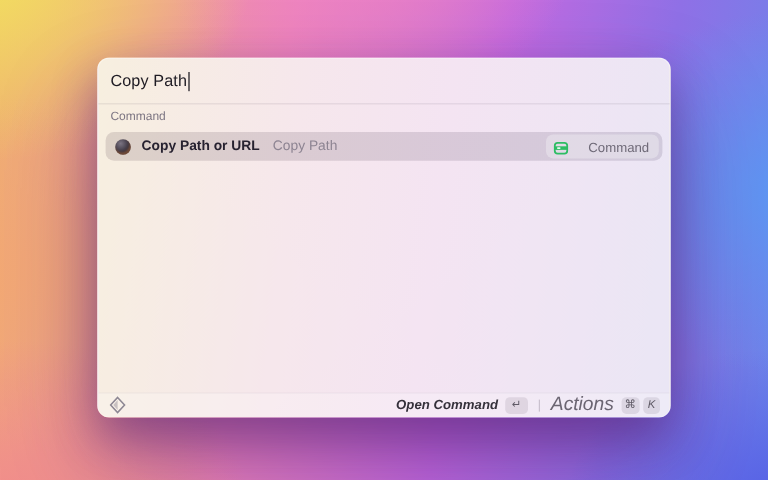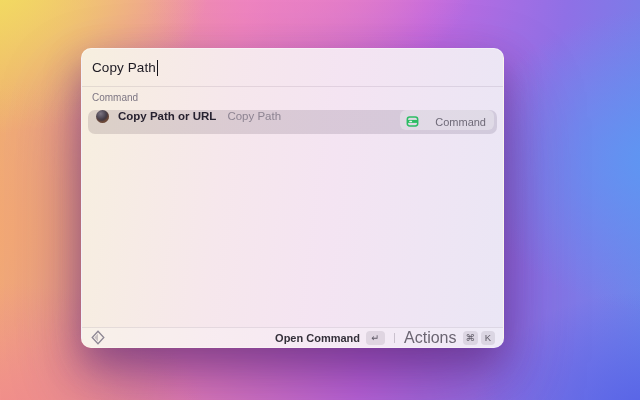--- a/index.html
+++ b/index.html
@@ -12,21 +12,21 @@
       radial-gradient(58% 64% at -3% -6%, rgba(242,225,95,1) 0%, rgba(242,225,95,0) 62%),
       radial-gradient(45% 55% at 48% -10%, rgba(238,130,196,0.85) 0%, rgba(238,130,196,0) 60%),
       radial-gradient(50% 52% at 1% 103%, rgba(242,140,140,0.95) 0%, rgba(242,140,140,0) 62%),
       radial-gradient(46% 58% at 103% 40%, rgba(92,152,243,0.95) 0%, rgba(92,152,243,0) 65%),
       radial-gradient(42% 48% at 101% 104%, rgba(86,94,230,0.92) 0%, rgba(86,94,230,0) 65%),
       radial-gradient(52% 62% at -2% 58%, rgba(243,168,116,0.9) 0%, rgba(243,168,116,0) 62%),
       linear-gradient(100deg, #f0b26e 0%, #ee85bb 35%, #c36ae0 60%, #8f70e6 80%, #6a86ea 100%);
   }
 
   .window {
-    position:absolute; left:81px; top:48px; width:423px; height:300px;
+    position:absolute; left:81px; top:48px; width:478px; height:300px;
     border-radius:10px;
     background: linear-gradient(97deg, #f7efdf 0%, #f6e7ec 34%, #f4e4f2 58%, #eae6f5 100%);
     box-shadow: 0 16px 36px rgba(82,32,110,0.45), 0 42px 80px rgba(80,30,115,0.40);
     border:1px solid rgba(255,255,255,0.40);
     display:flex; flex-direction:column;
   }
 
   .search {
     height:37px; flex:0 0 37px;
     display:flex; align-items:center;
@@ -39,21 +39,21 @@
   .divider { height:1px; flex:0 0 1px; background:rgba(60,40,70,0.10); margin:0; }
 
   .content { flex:1 1 auto; padding:4px 6px 0 6px; }
 
   .results-label {
     font-size:10px; color:#7d7683; padding:1px 4px 0 4px; line-height:11px;
   }
 
   .row {
     margin-top:7px; height:24px; border-radius:7px;
-    display:flex; 
+    display:flex; align-items:center;
     padding:0 3px 0 8px;
     background: linear-gradient(90deg, rgba(112,92,98,0.20), rgba(104,92,124,0.20));
     cursor:default;
   }
   .app-icon {
     width:13px; height:13px; border-radius:50%; flex:0 0 13px;
     background: radial-gradient(circle at 35% 28%, #7b7482 0%, #3a3440 55%, #211c28 100%);
     box-shadow: inset -1px -2px 2px rgba(195,115,55,0.45);
     margin-right:9px;
   }
@@ -67,20 +67,21 @@
   }
   .row-accessory .acc-label { font-size:11px; color:#6f6a78; }
 
   .footer {
     flex:0 0 20px; height:20px;
     border-top:1px solid rgba(60,40,70,0.10);
     background:rgba(255,255,255,0.22);
     border-radius:0 0 10px 10px;
     display:flex; align-items:center;
     padding:0 8px 0 9px;
+    font-style:italic;
   }
   .footer-right { margin-left:auto; display:flex; align-items:center; }
   .footer-btn { display:flex; align-items:center; cursor:pointer; }
   .f-primary { font-size:11px; font-weight:700; color:#34303a; }
   .f-secondary { font-size:16px; color:#6b6572; }
   .keycap {
     display:inline-flex; align-items:center; justify-content:center;
     height:14px; min-width:14px; padding:0 3px;
     background:rgba(118,106,124,0.16); border-radius:4px;
     font-size:9.5px; color:#5f5a66; margin-left:6px;

